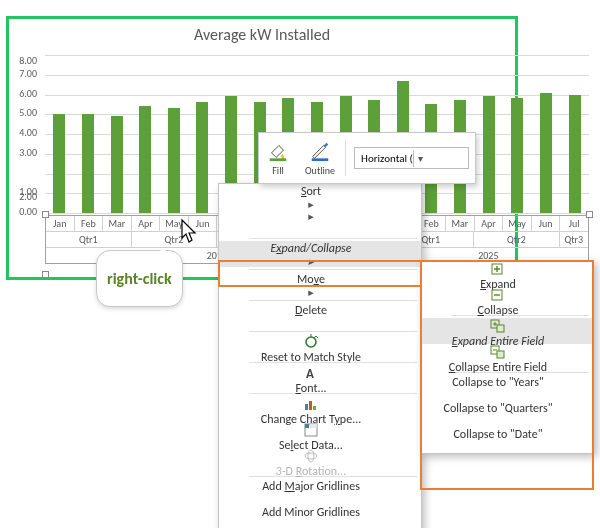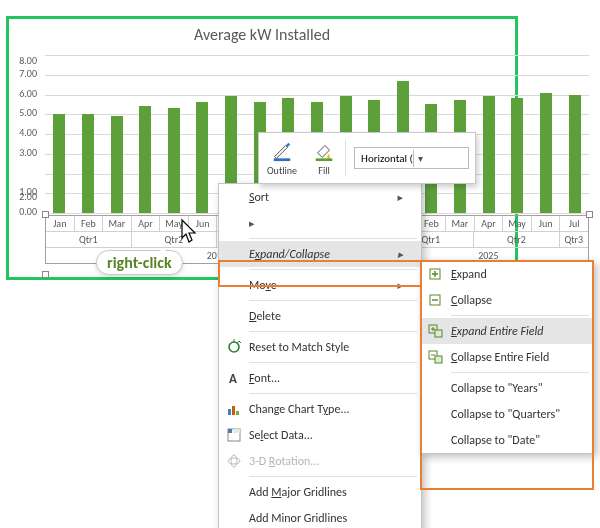--- a/index.html
+++ b/index.html
@@ -30,21 +30,21 @@
   .x-cell:last-child { border-right: none; }
   .x-row.top .x-cell { border-bottom: none; }
   .x-sel-handle {
     position:absolute; width:7px; height:7px; background:#fff; border:1px solid #888;
   }
   .cursor-icon {
     position: absolute; left: 176px; top: 218px; width: 24px; height: 28px; z-index: 5;
   }
   .callout {
     position: absolute; left: 96px; top: 250px;
-    background: #fff; padding: 2px 10px; font-size: 16px; font-weight: 700;
+    background: #fff; padding: 18px 10px; font-size: 16px; font-weight: 700;
     color: #598527; border: 1px solid #c8c8c8; border-radius: 14px;
     box-shadow: 0 2px 4px rgba(0,0,0,.15);
     z-index: 6;
   }
   .callout::after {
     content:""; position:absolute; top:-8px; right:14px;
     border:5px solid transparent; border-bottom-color:#fff;
   }
   
   .mini-toolbar {
@@ -62,20 +62,21 @@
   .mt-dd .chev { border-left:1px solid #bbb; padding:2px 4px; font-size:10px; color:#555; }
   
   .ctx-menu {
     position:absolute; left:218px; top:183px; width:204px;
     background:#fff; border:1px solid #c4c4c4; box-shadow: 3px 3px 8px rgba(0,0,0,.25);
     z-index:9;
   }
   .ctx-item {
     display:flex; align-items:center; height:26px; font-size:12px; color:#333;
     padding:0 18px 0 0;
+    flex-direction:column;
   }
   .ctx-item.hover { background:#e5e5e5;font-style:italic; }
   .ctx-icon-col { width:30px; display:flex; justify-content:center; align-items:center; }
   .ctx-label { flex:1; white-space:nowrap; text-align:left; }
   .ctx-arrow { font-size:11px; color:#555; }
   .ctx-sep { height:1px; background:#e0e0e0; margin:2px 4px 2px 30px; }
   .ctx-item.disabled { color:#b5b5b5; }
   .accel { text-decoration: underline; }
   
   .sub-menu {
@@ -221,36 +222,36 @@
 <svg class="cursor-icon" viewBox="0 0 24 28">
   <path d="M6 2 L6 20 L10 16 L13 24 L16 22 L13 15 L19 15 Z" fill="#fff" stroke="#000" stroke-width="1.2"></path>
 </svg>
 
 <div class="callout">right-click</div>
 
 <div class="mini-toolbar">
   <div class="mt-item">
     <span class="mt-icon">
       <svg viewBox="0 0 24 24" width="22" height="22">
+          <path d="M5 14 L13 6 L18 11 L10 19 Z" fill="#fff" stroke="#444"></path>
+          <path d="M17 15 q3 4 0 6 q-3 -2 0 -6" fill="#f7c000"></path>
+          <rect x="3" y="20" width="18" height="3" fill="#5da03a"></rect>
+        </svg>
+    </span>
+    <span>Fill</span>
+  </div>
+  <div class="mt-item">
+    <span class="mt-icon">
+      <svg viewBox="0 0 24 24" width="22" height="22">
           <path d="M4 18 L16 6 L18 8 L6 20 Z" fill="#fff" stroke="#444"></path>
           <path d="M16 6 L19 3 L21 5 L18 8" fill="#3a7bc8"></path>
           <rect x="3" y="20" width="18" height="3" fill="#2e6fbf"></rect>
         </svg>
     </span>
     <span>Outline</span>
-  </div>
-  <div class="mt-item">
-    <span class="mt-icon">
-      <svg viewBox="0 0 24 24" width="22" height="22">
-          <path d="M5 14 L13 6 L18 11 L10 19 Z" fill="#fff" stroke="#444"></path>
-          <path d="M17 15 q3 4 0 6 q-3 -2 0 -6" fill="#f7c000"></path>
-          <rect x="3" y="20" width="18" height="3" fill="#5da03a"></rect>
-        </svg>
-    </span>
-    <span>Fill</span>
   </div>
   <div class="mt-sep"></div>
   <div class="mt-dd">
     <span>Horizontal (Cat</span>
     <span class="chev">▾</span>
   </div>
 </div>
 
 <div class="ctx-menu" id="ctxmenu">
     <div class="ctx-item">

